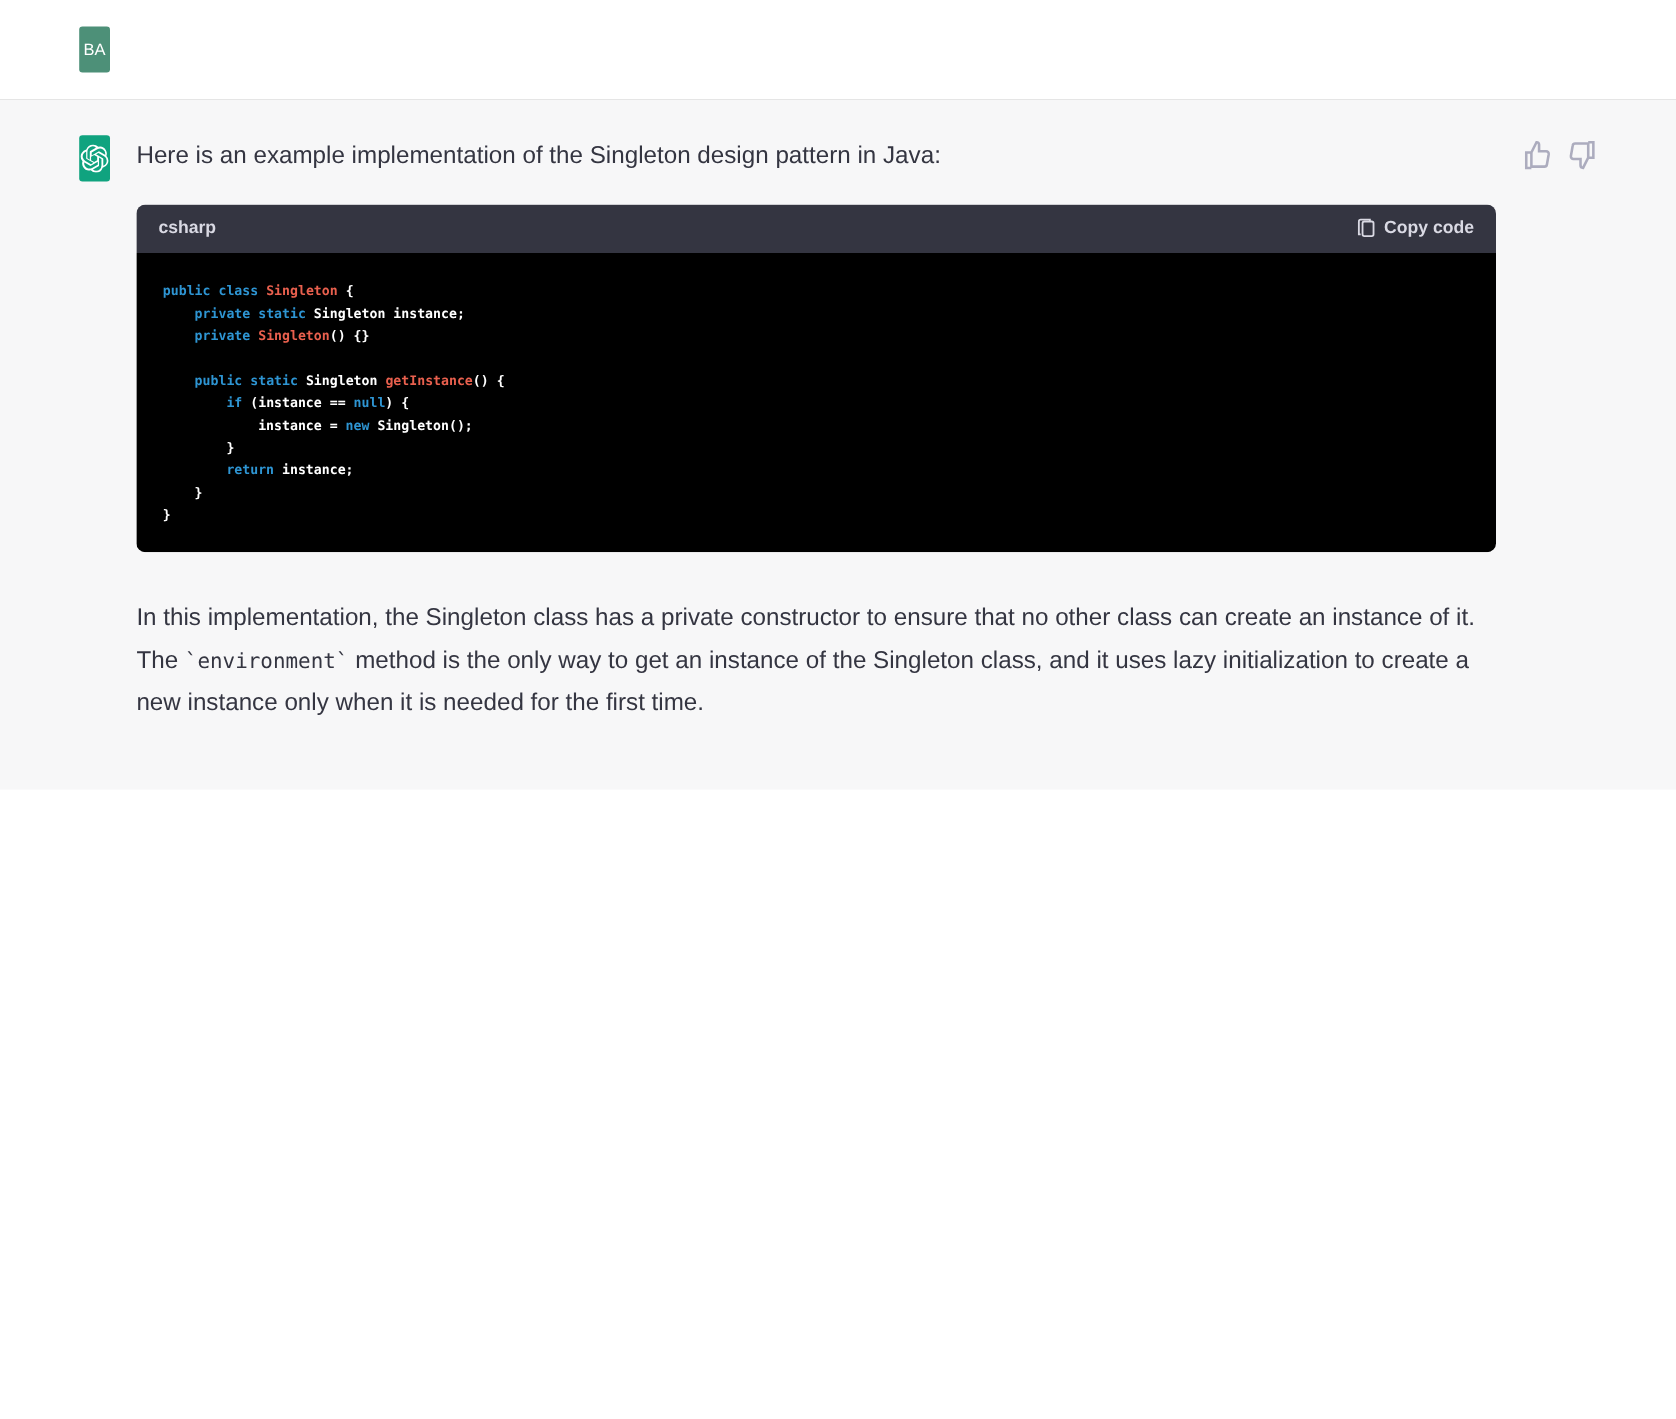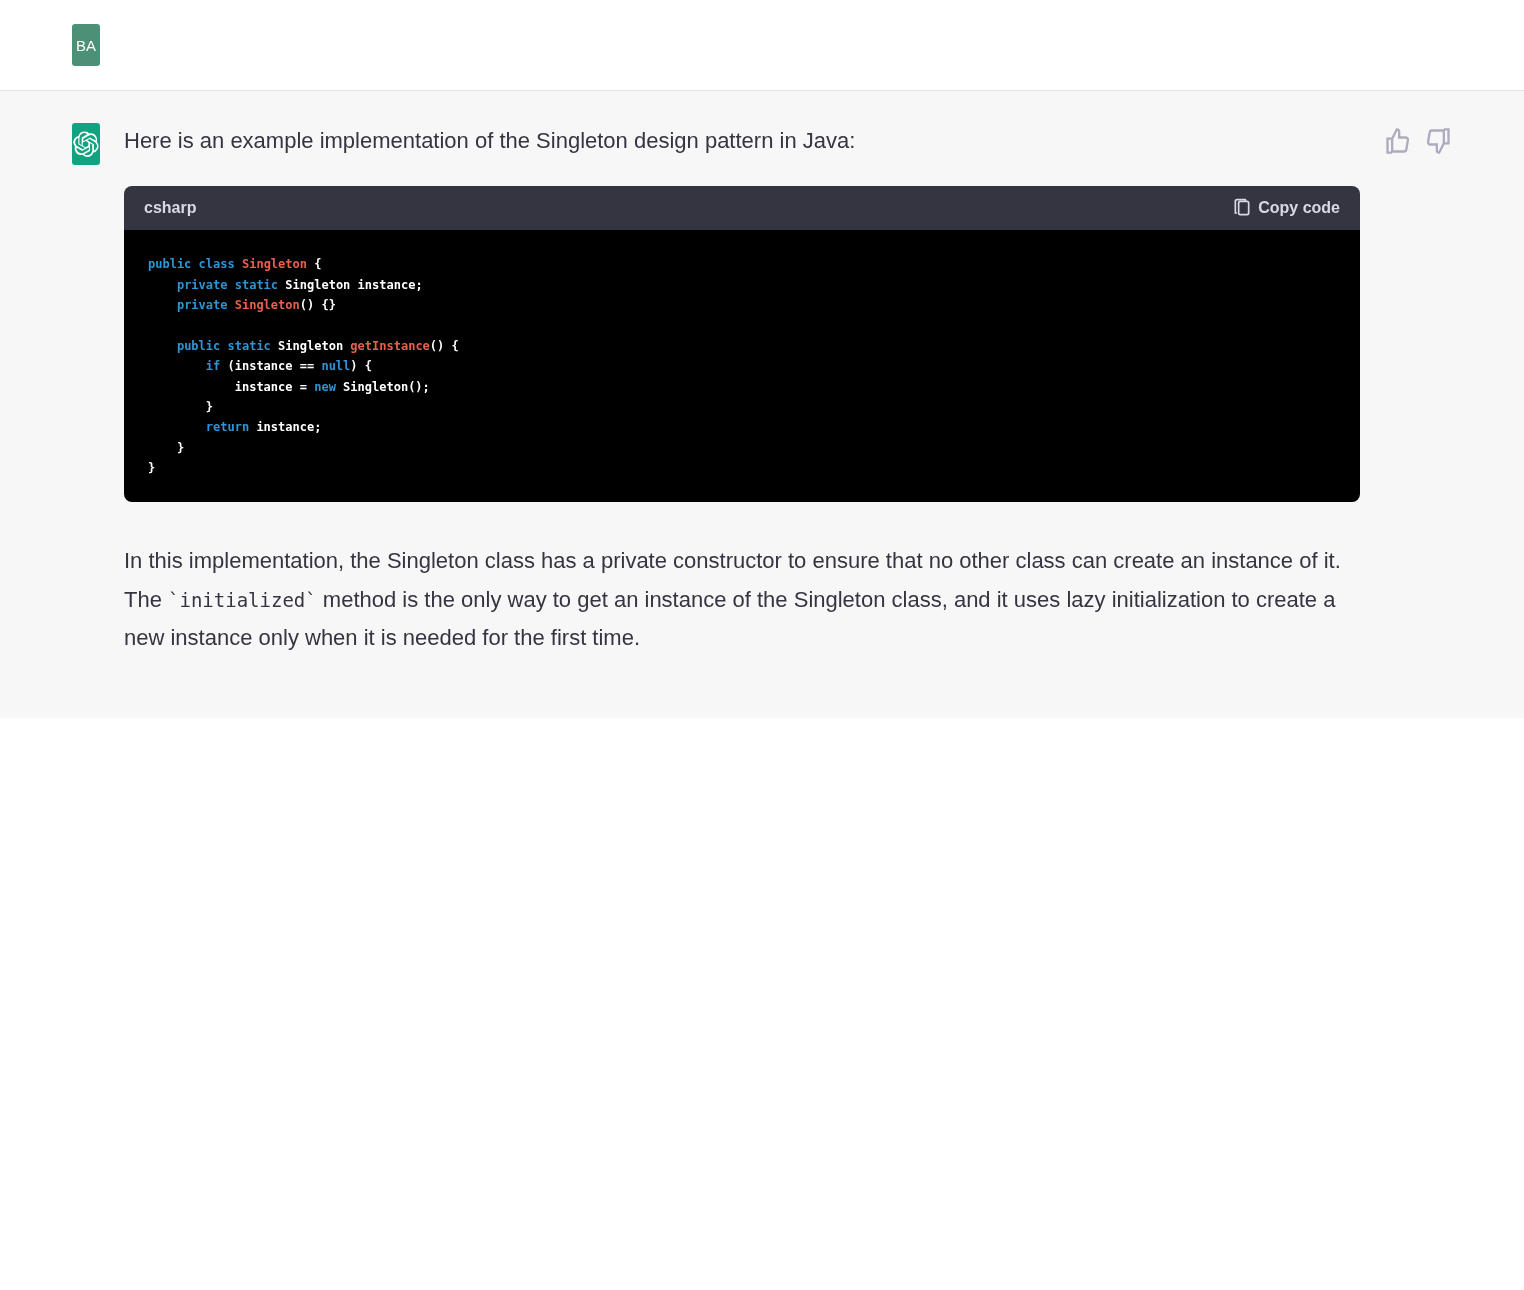--- a/index.html
+++ b/index.html
@@ -166,21 +166,21 @@
     <span class="kw">public</span> <span class="kw">static</span> <span>Singleton</span> <span class="fn">getInstance</span><span>() {</span>
         <span class="kw">if</span> <span>(instance ==</span> <span class="null">null</span><span>) {</span>
             <span>instance =</span> <span class="kw">new</span> <span>Singleton();</span>
         <span>}</span>
         <span class="kw">return</span> <span>instance;</span>
     <span>}</span>
 <span>}</span></div>
       </div>
 
       <p class="explain">
-        <span>In this implementation, the Singleton class has a private constructor to ensure that no other class can create an instance of it. The </span><span class="inline-code">`initialized`</span><span> method is the only way to get an instance of the Singleton class, and it uses lazy initialization to create a new instance only when it is needed for the first time.</span>
+        <span>In this implementation, the Singleton class has a private constructor to ensure that no other class can create an instance of it. The </span><span class="inline-code">`environment`</span><span> method is the only way to get an instance of the Singleton class, and it uses lazy initialization to create a new instance only when it is needed for the first time.</span>
       </p>
 
     </div>
 
     <div class="feedback">
       <div class="feedback-btn">
         <svg viewBox="0 0 24 24" fill="none" stroke="currentColor" stroke-width="2">
           <path d="M7 10v12M7 10l4-8a2 2 0 0 1 2 2v5h5.5a2 2 0 0 1 2 2.3l-1.4 8a2 2 0 0 1-2 1.7H7M7 10H3v12h4"></path>
         </svg>
       </div>

